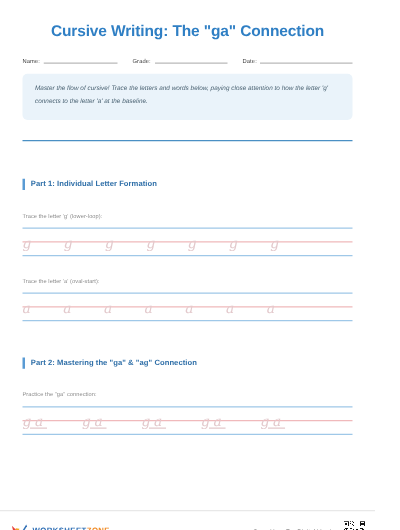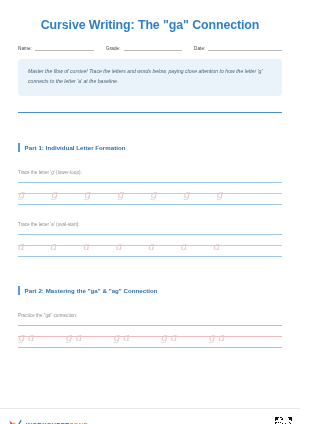--- a/index.html
+++ b/index.html
@@ -153,21 +153,21 @@
   }
   .glyph {
     font-family: "DejaVu Serif", serif;
     font-style: italic;
     font-size: 11px;
     color: #e3c9cc;
     line-height: 1;
     position: relative;
     top: 1px;
   }
-  .glyph.pair { letter-spacing: 3px; }
+  .glyph.pair { letter-spacing: 3px; text-decoration: underline; }
   .gap { display: inline-block; }
 
   
   .footer {
     position: absolute;
     left: 0;
     bottom: 0;
     width: 300px;
     height: 34px;
     border-top: 0.7px solid #e8e8e8;

